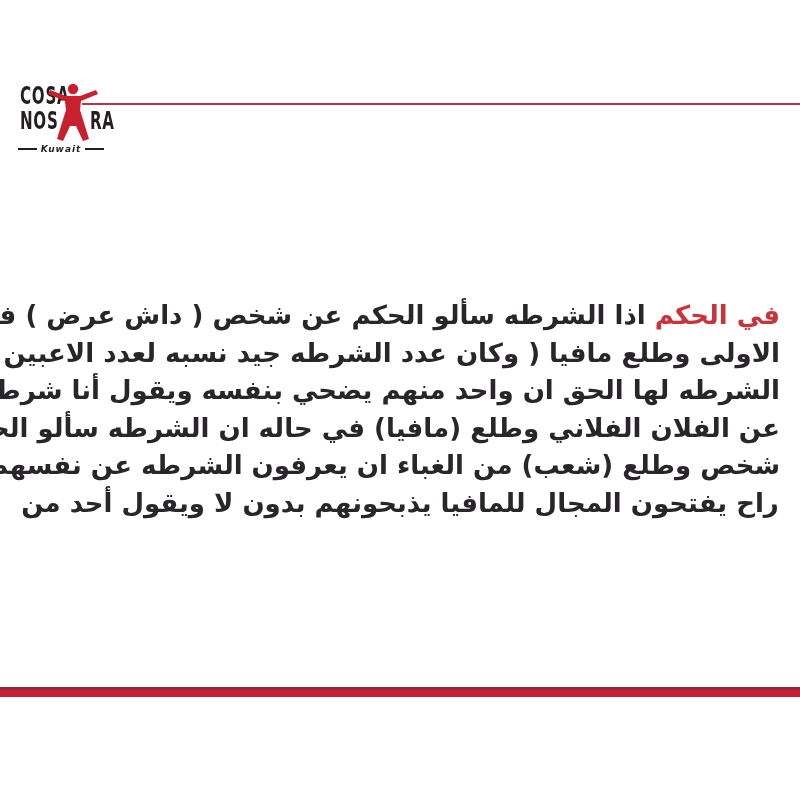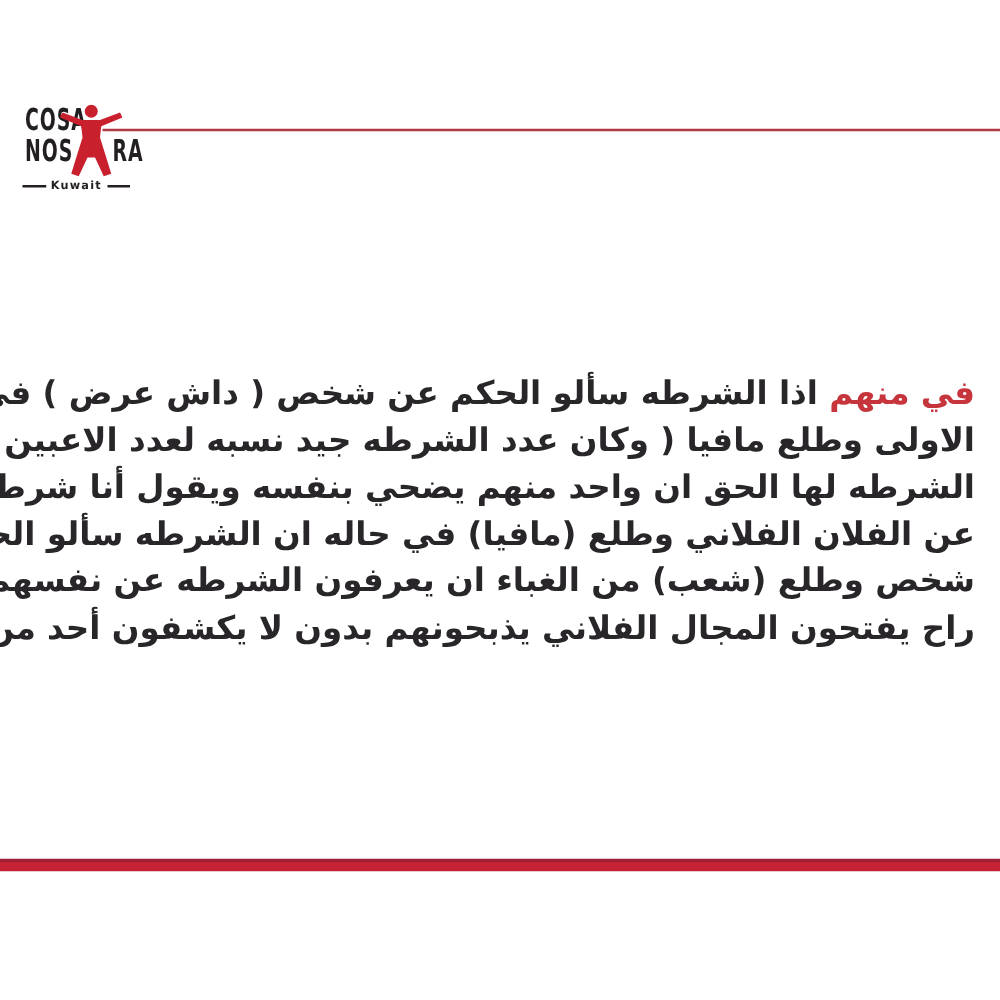--- a/index.html
+++ b/index.html
@@ -55,20 +55,21 @@
     flex: 1;
     height: 2px;
     background: #231f20;
   }
   .logo-kuwait {
     color: #231f20;
     font-size: 9px;
     font-weight: 700;
     letter-spacing: 1px;
     white-space: nowrap;
+    font-style: italic;
   }
 
   
   .header-rule {
     position: absolute;
     top: 103px;
     left: 82px;
     right: 0;
     height: 2px;
     background: #b13b42;
@@ -118,22 +119,22 @@
     <div class="dash"></div>
     <span class="logo-kuwait">Kuwait</span>
     <div class="dash"></div>
   </div>
 </div>
 
 <div class="header-rule"></div>
 
 <div class="post-text">
   <div class="line">
-    <span class="highlight">في منهم</span><span> اذا الشرطه سألو الحكم عن شخص ( داش عرض ) في الجولة</span>
+    <span class="highlight">في الحكم</span><span> اذا الشرطه سألو الحكم عن شخص ( داش عرض ) في الجولة</span>
   </div>
   <div class="line">الاولى وطلع مافيا ( وكان عدد الشرطه جيد نسبه لعدد الاعبين ) منطقياً</div>
   <div class="line">الشرطه لها الحق ان واحد منهم يضحي بنفسه ويقول أنا شرطي وسألت</div>
   <div class="line">عن الفلان الفلاني وطلع (مافيا) في حاله ان الشرطه سألو الحكم عن</div>
   <div class="line">شخص وطلع (شعب) من الغباء ان يعرفون الشرطه عن نفسهم لانهم</div>
-  <div class="line">راح يفتحون المجال الفلاني يذبحونهم بدون لا يكشفون أحد من</div>
+  <div class="line">راح يفتحون المجال للمافيا يذبحونهم بدون لا ويقول أحد من</div>
 </div>
 
 <div class="bottom-bar"></div>
 
 </body></html>

